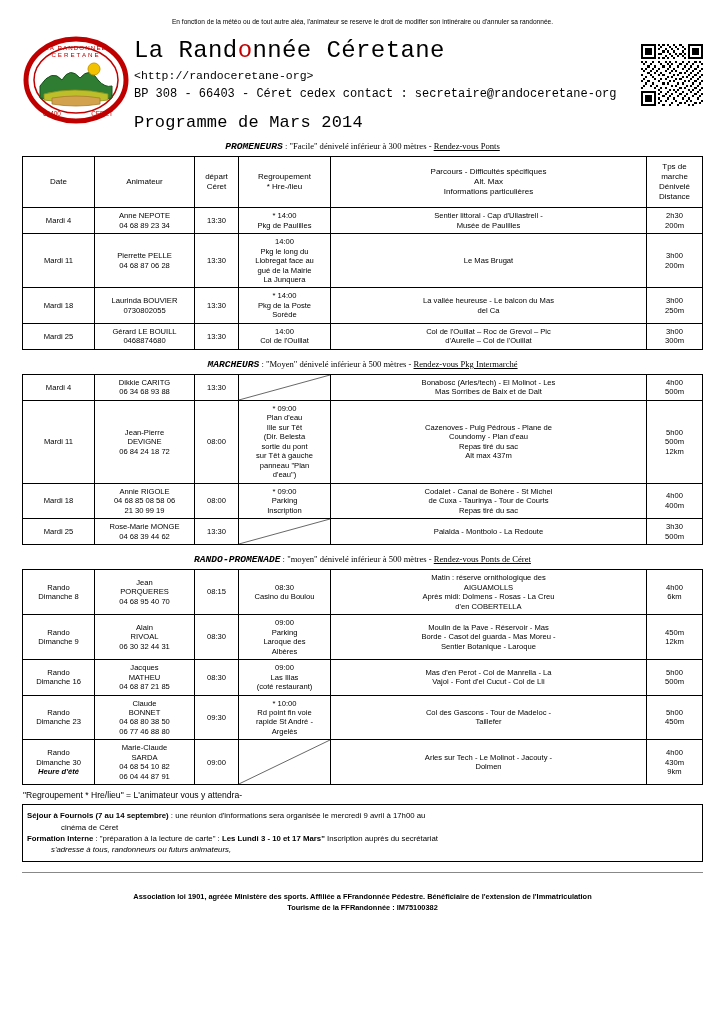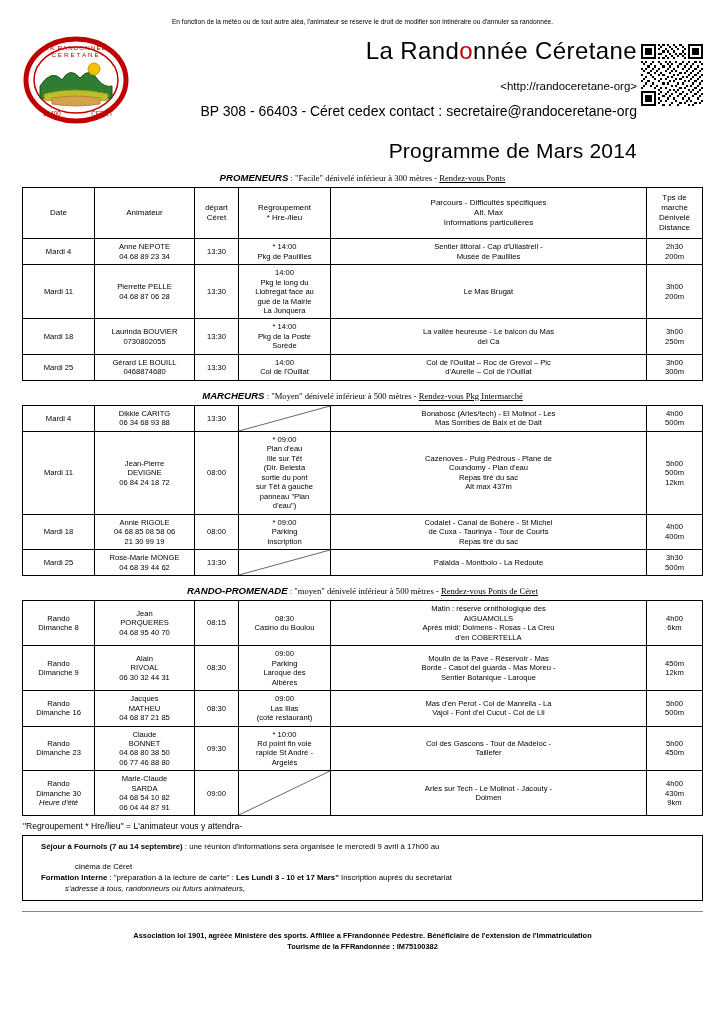--- a/index.html
+++ b/index.html
@@ -34,42 +34,43 @@
   }
   .logo {
     width: 108px;
     height: 88px;
     flex: 0 0 108px;
     position: relative;
   }
   .logo svg { display:block; }
   .header-center {
     flex: 1 1 auto;
-    text-align: right;
+    text-align: left;
     padding: 0 4px;
+    font-family: Liberation Mono, monospace;
   }
   .title-main {
     font-size: 24px;
     letter-spacing: .4px;
     line-height: 1.05;
     margin-top: 2px;
     white-space: nowrap;
   }
   .title-main .accent { color: #c00000; }
   .site-url {
     font-size: 11.5px;
-    margin-top: 17px;
+    margin-top: 6px;
   }
   .contact-line {
-    font-size: 14px;
-    margin-top: 11px;
+    font-size: 12px;
+    margin-top: 5px;
   }
   .programme {
-    font-size: 21px;
-    margin-top: 20px;
+    font-size: 17px;
+    margin-top: 12px;
     letter-spacing: .2px;
   }
   .qr {
     width: 62px;
     height: 62px;
     flex: 0 0 62px;
     margin-top: 8px;
   }
   .qr svg { display:block; }
 
@@ -112,43 +113,43 @@
   .c-tps    { width: 56px; }
   .slash-cell { position: relative; padding: 0; }
   .slash-cell svg { display:block; width:100%; height:100%; position:absolute; left:0; top:0; }
 
   .note-line {
     font-size: 8.6px;
     margin: 5px 0 4px 1px;
   }
   .box-bottom {
     border: 1px solid #000;
-    padding: 5px 18px;
+    padding: 5px 4px;
     font-size: 7.8px;
     line-height: 1.45;
   }
   .box-bottom b { font-weight: bold; }
-  .indent { display:inline-block; padding-left: 34px; margin-top: 8px; }
+  .indent { display:inline-block; padding-left: 34px; }
   .indent2 { display:inline-block; padding-left: 24px; font-style: italic; }
 
   .footer {
     text-align: center;
     font-size: 7.4px;
     margin-top: 18px;
     line-height: 1.5;
     font-weight: bold;
   }
   .hr-foot {
     border: none;
     border-top: 1px solid #888;
     margin: 10px 0 6px 0;
   }
-  .bold { font-weight: normal; }
+  .bold { font-weight: bold; }
   .ital { font-style: italic; }
-  .serif { font-family: Liberation Sans, sans-serif; }
+  .serif { font-family: Liberation Mono, monospace; }
 </style>
 </head>
 <body>
 
 <div class="page">
 
   <div class="top-note">En fonction de la météo ou de tout autre aléa, l'animateur se reserve le droit de modifier son intinéraire ou d'annuler sa randonnée.</div>
 
   <div class="header">
 

